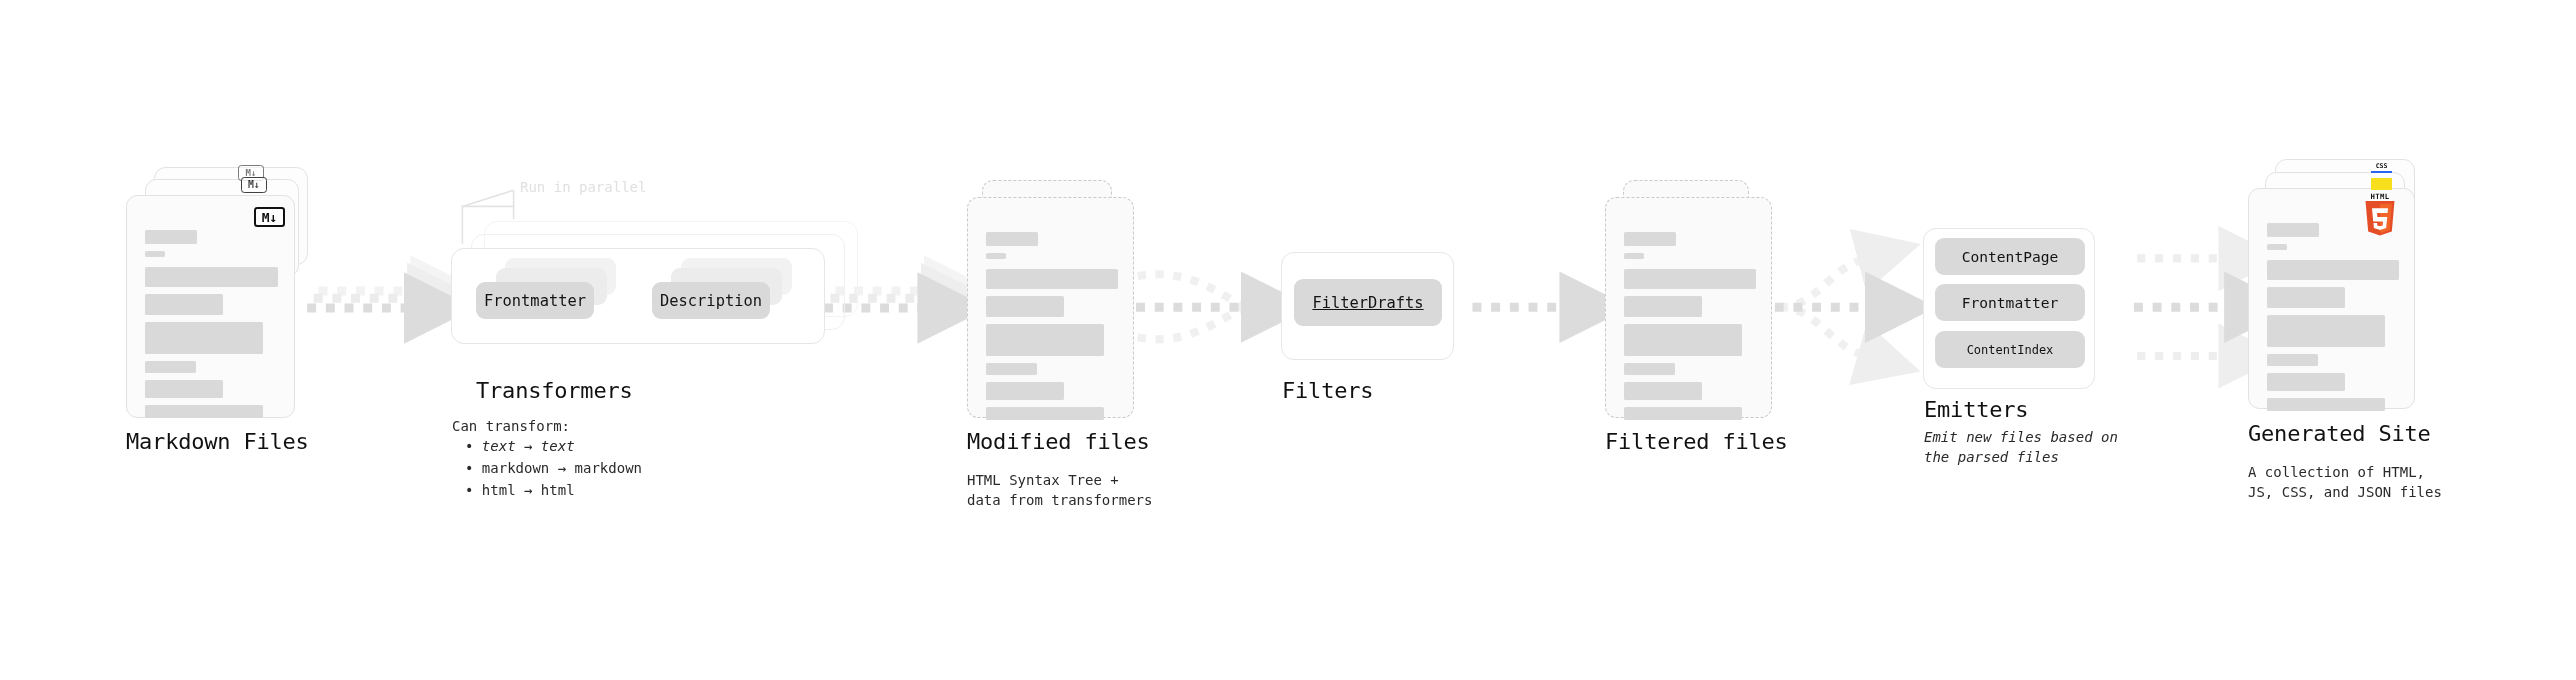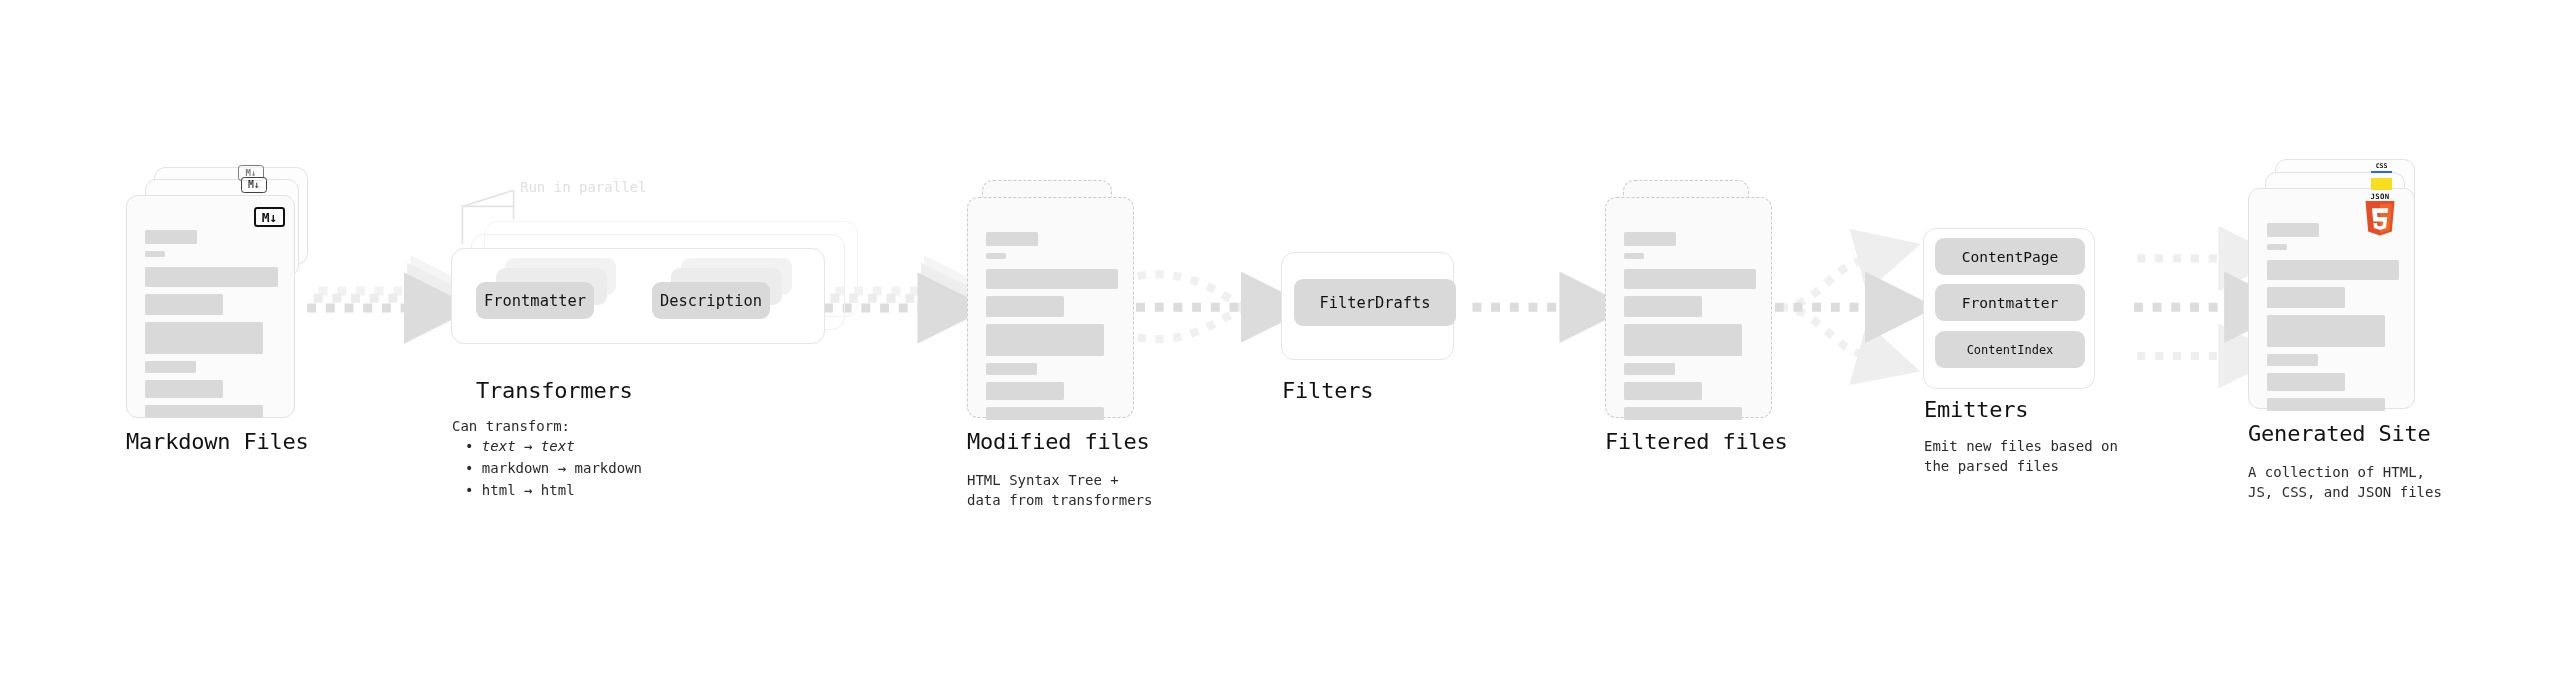--- a/index.html
+++ b/index.html
@@ -263,21 +263,21 @@
         <div class="bar" style="width:118px; height:13px;"></div>
       </div>
     </div>
   </div>
   <div class="title" style="left:967px; top:429px;">Modified files</div>
   <div class="subtitle" style="left:967px; top:470px;">HTML Syntax Tree +
 data from transformers</div>
 
   <div>
     <div class="group solidbg" style="left:1281px; top:252px; width:173px; height:108px; border-radius:13px;"></div>
-    <div class="chip" style="left:1294px; top:279px; width:162px; height:47px;">
+    <div class="chip" style="left:1294px; top:279px; width:148px; height:47px;text-decoration:underline;">
       <span>FilterDrafts</span>
     </div>
   </div>
   <div class="title" style="left:1282px; top:378px;">Filters</div>
 
   <div class="doc-stack">
     <div class="doc dashed" style="left:1623px; top:180px; width:126px; height:73px;"></div>
     <div class="doc dashed" style="left:1605px; top:197px; width:167px; height:221px;">
       <div class="bars">
         <div class="bar" style="width:52px;  height:14px;"></div>
@@ -299,21 +299,21 @@
       <span>ContentPage</span>
     </div>
     <div class="chip" style="left:1935px; top:284px; width:150px; height:37px; font-size:14.6px;">
       <span>Frontmatter</span>
     </div>
     <div class="chip" style="left:1935px; top:331px; width:150px; height:37px; font-size:12px;">
       <span>ContentIndex</span>
     </div>
   </div>
   <div class="title" style="left:1924px; top:397px;">Emitters</div>
-  <div class="subtitle" style="left:1924px; top:436px;">Emit new files based on
+  <div class="subtitle" style="left:1924px; top:427px;font-style:italic;">Emit new files based on
 the parsed files</div>
 
   <div class="doc-stack">
     <div class="doc back1" style="left:2275px; top:159px; width:140px; height:73px;"></div>
     <div class="doc back2" style="left:2265px; top:172px; width:140px; height:73px;"></div>
     <div class="doc" style="left:2248px; top:188px; width:167px; height:221px;">
       <div class="bars">
         <div class="bar" style="width:52px;  height:14px;"></div>
         <div class="bar" style="width:19.5px;  height:5.7px; margin-bottom:9.8px;"></div>
         <div class="bar" style="width:132px; height:20.3px;"></div>
@@ -325,21 +325,21 @@
       </div>
     </div>
 
     <div class="css-tag" style="left:2371px; top:163px; width:21px;">
       <span>CSS</span>
     </div>
 
     <div class="js-tag" style="left:2371px; top:178px; width:21px; height:12.2px;"></div>
 
     <div class="html5" style="left:2363px; top:193px; width:34px;">
-      <div class="lbl">JSON</div>
+      <div class="lbl">HTML</div>
       <svg width="34" height="37" viewBox="0 0 42 46">
         <path d="M3,0 L39,0 L35.7,38 L21,43 L6.3,38 Z" fill="#e44d26"></path>
         <path d="M21,3.5 L21,40.2 L33,36 L35.8,3.5 Z" fill="#f16529"></path>
         <path d="M11,9 L31,9 L30.4,15 L17.4,15 L17.8,20 L30,20 L28.6,33.5 L21,36 L13.4,33.5 L12.9,27.5 L17.4,27.5 L17.6,30.5 L21,31.4 L24.4,30.5 L24.8,25.5 L12.6,25.5 Z" fill="#ffffff"></path>
       </svg>
     </div>
   </div>
   <div class="title" style="left:2248px; top:421px;">Generated Site</div>
   <div class="subtitle" style="left:2248px; top:462px;">A collection of HTML,
 JS, CSS, and JSON files</div>

